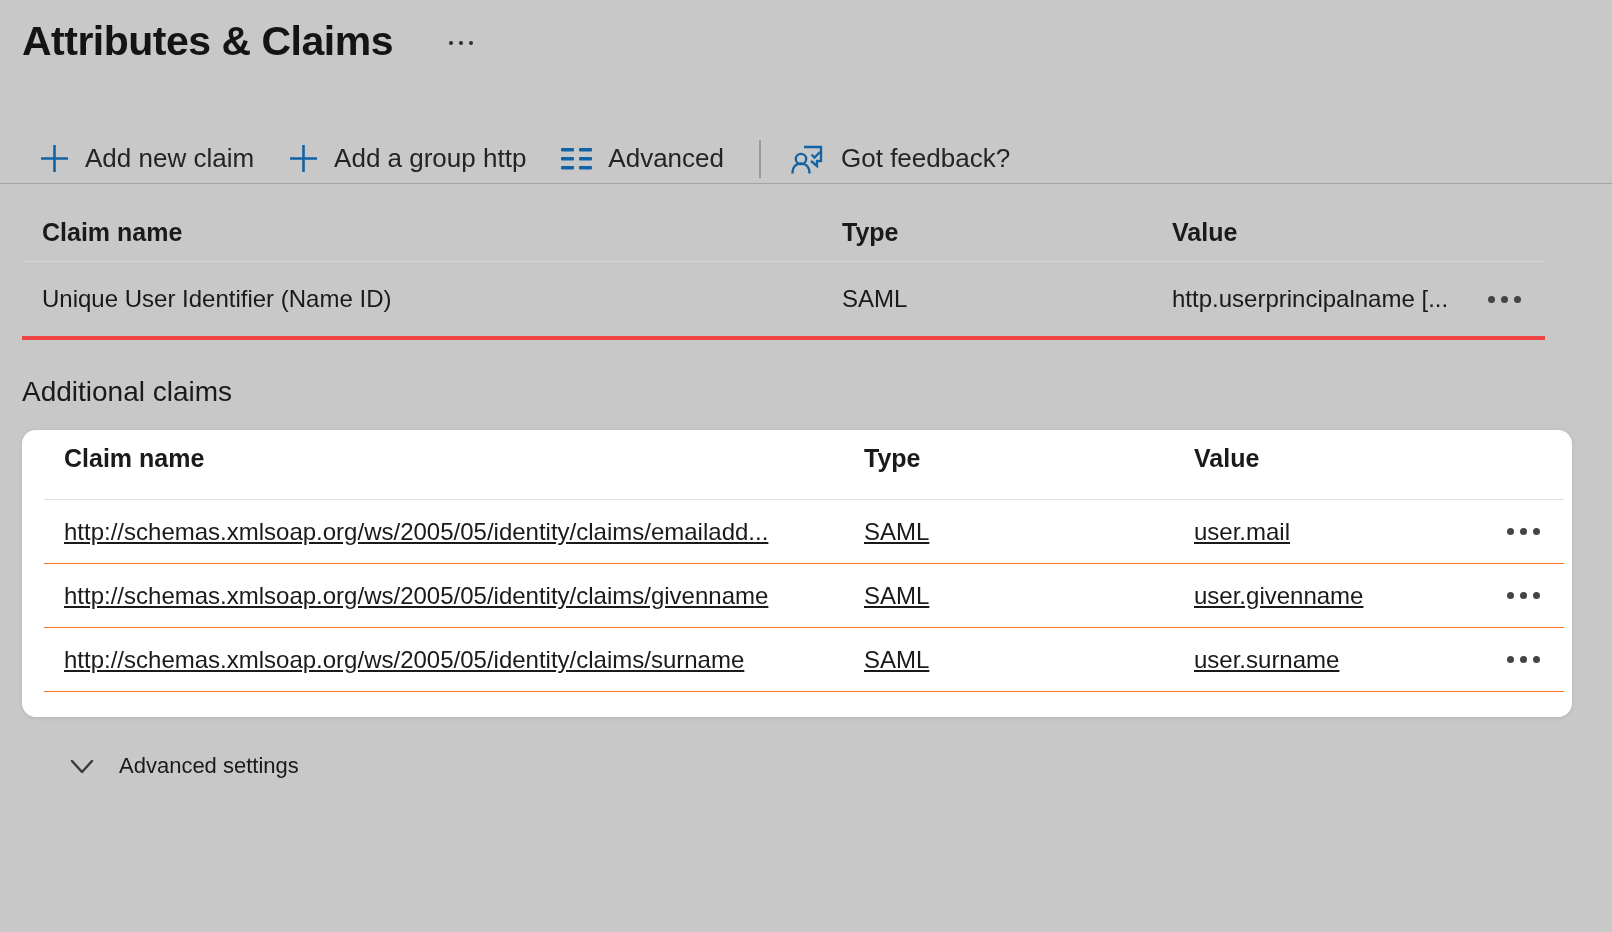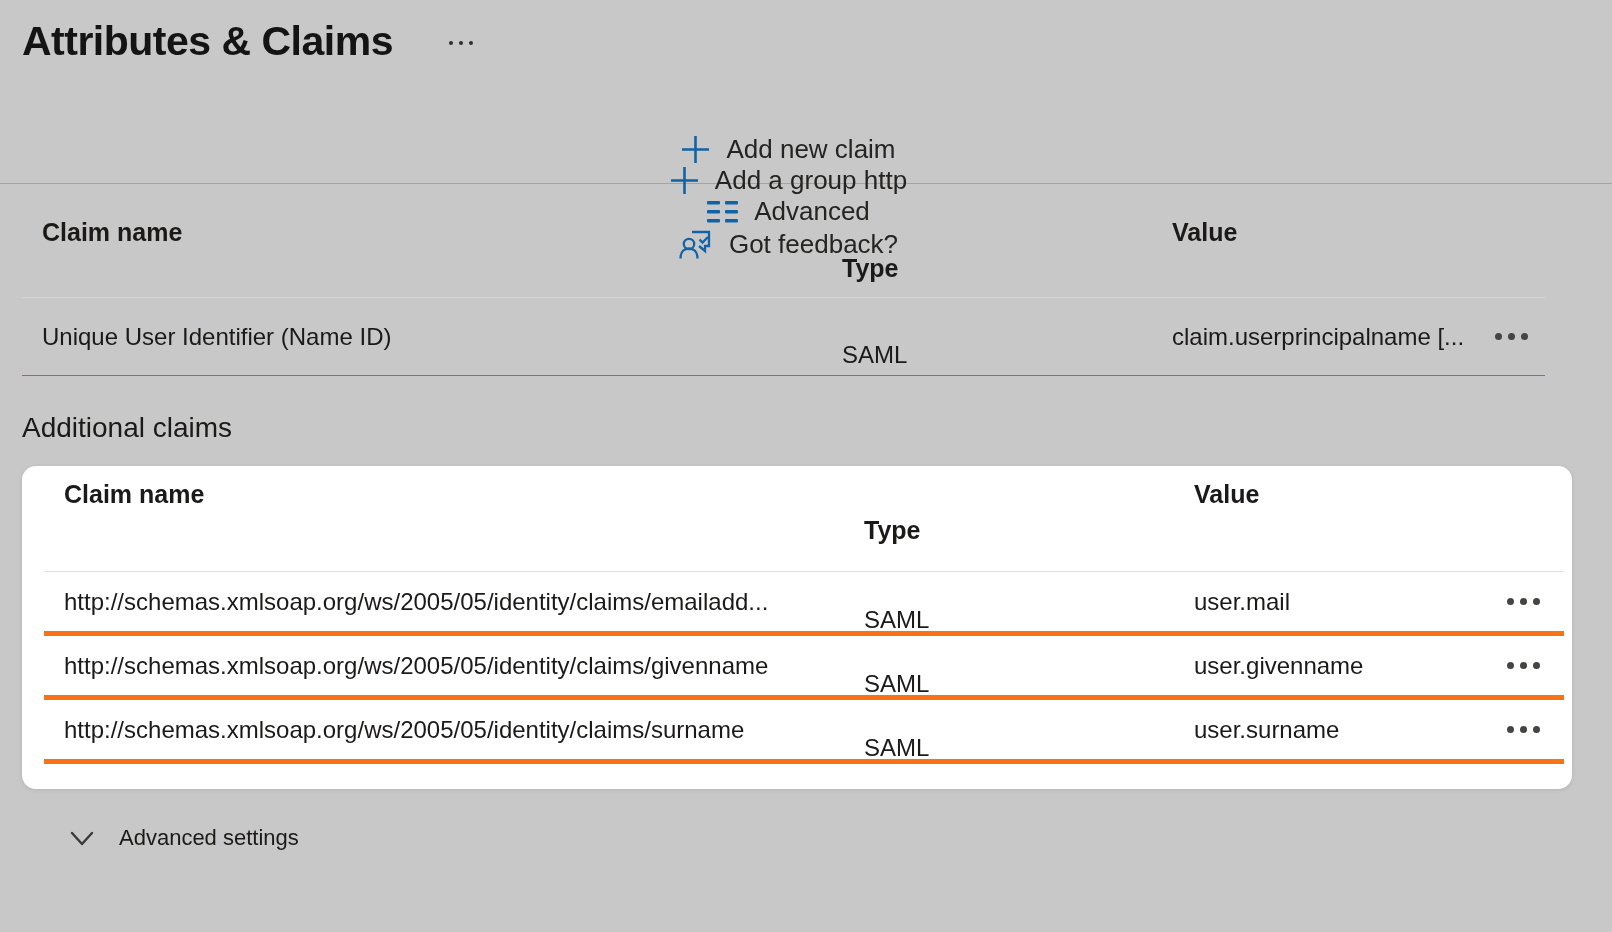--- a/index.html
+++ b/index.html
@@ -14,23 +14,22 @@
 
   
   .title-row { display:flex; align-items:center; margin-left:22px; height:50px; }
   .title-row h1 { font-size:41px; font-weight:700; letter-spacing:-0.5px; color:#151414; }
   .title-ellipsis { display:flex; gap:6px; margin-left:56px; margin-top:4px; cursor:pointer; }
   .title-ellipsis i { width:4px; height:4px; border-radius:50%; background:#2e2d2c; }
 
   
   .toolbar {
     display:flex; align-items:center;
-    margin-top:68px; height:50px; 
+    margin-top:68px; height:50px; padding-left:40px;
     border-bottom:1px solid #a6a4a2;
-    flex-direction:column;
   }
   .tb-btn {
     display:flex; align-items:center; gap:16px;
     background:none; border:none; cursor:pointer;
     font-family:inherit; font-size:26px; color:#252423;
     margin-right:35px; padding:0;
   }
   .tb-btn svg { display:block; }
   .vsep { width:2px; height:38px; background:#9d9b99; margin:0 30px 0 0; }
 
@@ -38,39 +37,39 @@
   h2.section-heading { font-size:28px; font-weight:400; color:#1b1a19; margin-left:22px; }
   .h-required { margin-top:62px; }
   .h-additional { margin-top:36px; }
 
   
   .tbl { margin-left:22px; }
   .tbl-gray { width:1523px; }
   .thead { display:flex; align-items:flex-start; }
   .tbl-gray .thead { padding-top:34px; padding-bottom:14px; border-bottom:1px solid #d7d5d3; }
   .trow { display:flex; align-items:center; }
-  .tbl-gray .trow { height:78px; border-bottom:1px solid #ef4444; }
+  .tbl-gray .trow { height:78px; border-bottom:4px solid #ef4444; }
   .cell { white-space:nowrap; font-size:24px; }
   .cell-claim { flex:0 0 800px; padding-left:20px; overflow:hidden; }
-  .cell-type  { flex:0 0 330px; padding-left:20px;margin-top:36px; }
+  .cell-type  { flex:0 0 330px; padding-left:20px; }
   .cell-value { flex:1 1 auto; padding-left:20px; overflow:visible; }
   .cell-menu  { flex:0 0 88px; display:flex; justify-content:flex-end; padding-right:24px; }
   .thead .cell { font-weight:700; font-size:25px; color:#1b1a19; }
   .more-btn { display:flex; gap:6px; background:none; border:none; cursor:pointer; padding:4px 0; }
   .more-btn i { width:7px; height:7px; border-radius:50%; background:#454442; }
 
   
   .card {
     margin:22px 0 0 22px; width:1550px;
     background:#ffffff; border-radius:14px;
     box-shadow:0 1px 4px rgba(0,0,0,0.10);
     padding-bottom:25px;
   }
   .card .thead { padding-top:14px; padding-bottom:26px; border-bottom:1px solid #e3e1df; width:1520px; }
-  .card .trow { height:64px; border-bottom:5px solid #f97316; width:1520px; }
+  .card .trow { height:64px; border-bottom:1px solid #f97316; width:1520px;text-decoration:underline; }
 
   
   .advanced {
     display:flex; align-items:center;
     margin:36px 0 0 45px; cursor:pointer; width:max-content;
   }
   .advanced svg { display:block; }
   .advanced span { font-size:22px; color:#1b1a19; margin-left:25px; }
 </style>
 </head>
@@ -141,21 +140,21 @@
   <div class="tbl tbl-gray">
     <div class="thead">
       <div class="cell cell-claim">Claim name</div>
       <div class="cell cell-type">Type</div>
       <div class="cell cell-value">Value</div>
       <div class="cell cell-menu"></div>
     </div>
     <div class="trow">
       <div class="cell cell-claim">Unique User Identifier (Name ID)</div>
       <div class="cell cell-type">SAML</div>
-      <div class="cell cell-value">claim.userprincipalname [...</div>
+      <div class="cell cell-value">http.userprincipalname [...</div>
       <div class="cell cell-menu">
         <button class="more-btn">
             <i></i>
             <i></i>
             <i></i>
           </button>
       </div>
     </div>
   </div>
 

